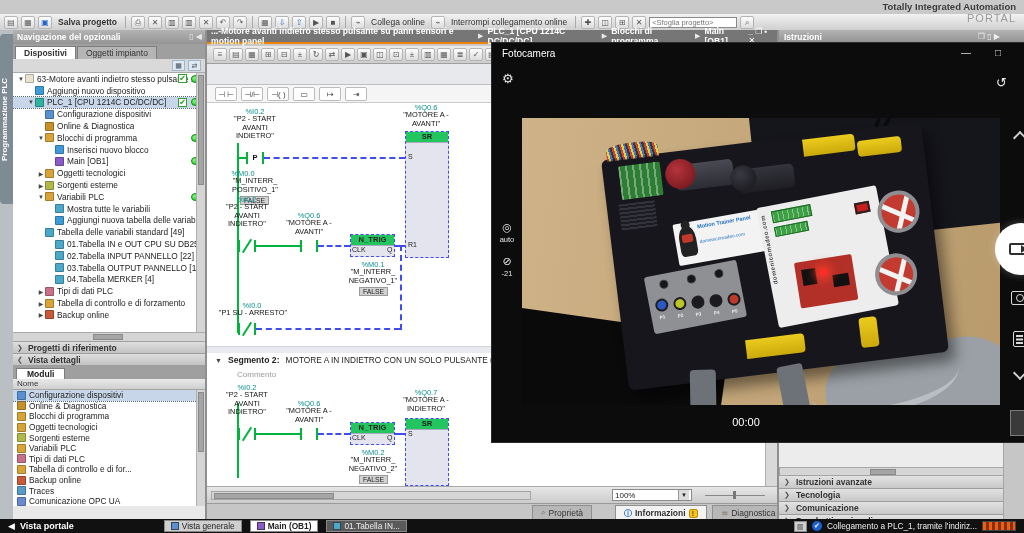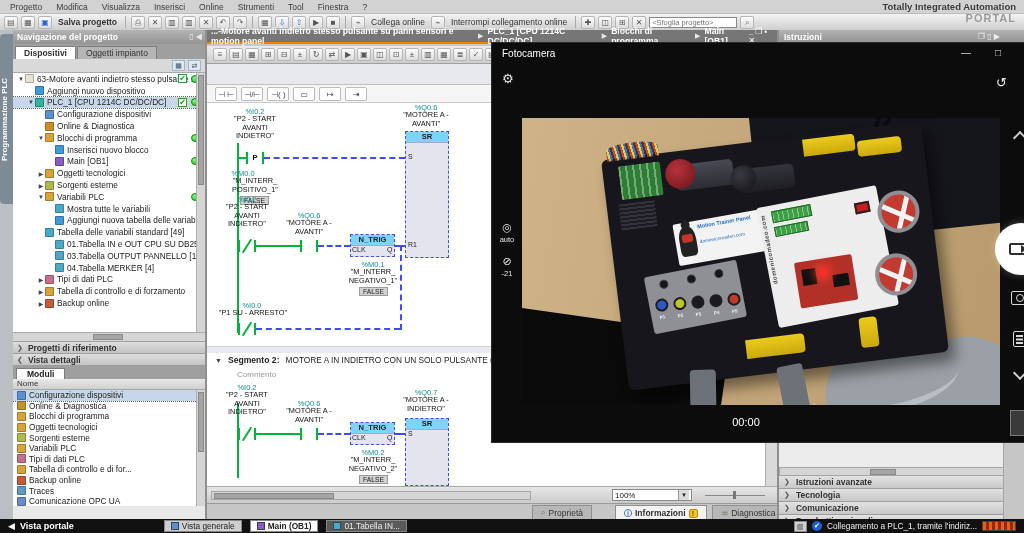--- a/index.html
+++ b/index.html
@@ -13,21 +13,21 @@
   .menu-item{padding:1px 6px;font-size:8.5px;color:#3a3a3a;cursor:default;}
   .toolbar{left:0;top:14px;width:1024px;height:17px;background:linear-gradient(#f2f2f2,#cfcfcf);
            border-bottom:1px solid #9c9c9c;display:flex;align-items:center;padding-left:4px;gap:3px;}
   .tb-ico{width:14px;height:13px;border:1px solid #b5b5b5;background:linear-gradient(#fdfdfd,#dcdcdc);
           font-size:8px;line-height:11px;text-align:center;color:#555;border-radius:2px;flex:0 0 auto;}
   .tb-text{font-size:8.5px;color:#333;padding:0 3px;white-space:nowrap;}
   .tb-sep{width:1px;height:12px;background:#aaa;margin:0 2px;flex:0 0 auto;}
   .tb-search{width:88px;height:11px;font-size:7.5px;border:1px solid #8a8a8a;background:#fff;padding:0 2px;}
   .brand{right:8px;top:1px;text-align:right;line-height:1.2;z-index:3;}
   .brand .l1{font-size:9.5px;font-weight:bold;color:#3c3c3c;}
-  .brand .l2{font-size:11px;font-weight:bold;color:#9b9b9b;letter-spacing:1px;}
+  .brand .l2{font-size:11px;font-weight:normal;color:#9b9b9b;letter-spacing:1px;}
   
   .pstrip{left:0;top:30px;width:13px;height:489px;background:#b9bfc2;}
   .pstrip .ptab{position:absolute;left:0;top:4px;width:13px;height:170px;background:#7e8b94;
                 border-radius:0 4px 4px 0;color:#fff;font-size:8px;font-weight:bold;
                 writing-mode:vertical-rl;transform:rotate(180deg);text-align:center;padding:4px 0;}
   
   .lpanel{left:13px;top:30px;width:194px;height:489px;background:#e9e9e9;border-right:2px solid #8f8f8f;}
   .ptitle{height:14px;background:linear-gradient(#b3b3b3,#949494);color:#fff;font-weight:bold;
           font-size:8.5px;padding:2px 4px;position:relative;}
   .ptitle .ticons{position:absolute;right:3px;top:2px;color:#e8e8e8;font-size:8px;}
@@ -99,21 +99,21 @@
   .wgv{position:absolute;width:2px;background:#00b43c;}
   .wd{position:absolute;height:0;border-top:2px dashed #3f4df0;}
   .wdv{position:absolute;width:0;border-left:2px dashed #3f4df0;}
   .ct{position:absolute;width:18px;height:16px;}
   .ct i{position:absolute;top:2px;width:2px;height:12px;background:#00b43c;}
   .ct i.l{left:0;} .ct i.r{right:0;}
   .ct .sl{position:absolute;left:8px;top:0;width:2px;height:16px;background:#00b43c;transform:rotate(32deg);}
   .ct .pe{position:absolute;left:3px;top:2px;width:12px;height:12px;font-size:7.5px;font-weight:bold;
           text-align:center;line-height:12px;color:#111;}
   .lbox{position:absolute;background:#e4e4ef;border:1px dashed #3f4df0;}
-  .lbox .hd{height:11px;background:#7dd3fc;border-bottom:1px solid #a9a9c0;font-size:7.6px;font-weight:bold;
+  .lbox .hd{height:11px;background:#22c55e;border-bottom:1px solid #a9a9c0;font-size:7.6px;font-weight:bold;
             text-align:center;line-height:10px;color:#222;}
   .pin{position:absolute;font-size:7px;color:#222;}
   .seghdr{position:absolute;left:0;width:570px;font-size:8.6px;color:#222;display:flex;gap:6px;align-items:center;
           padding-left:8px;}
   .segsep{position:absolute;left:0;width:570px;height:7px;background:#e8eaef;border-top:1px solid #d0d3da;}
   .comment{position:absolute;font-size:8px;color:#9a9a9a;}
   
   .rpanel{left:777px;top:30px;width:247px;height:489px;background:#ececec;border-left:2px solid #8f8f8f;}
   .rtitle{height:14px;background:linear-gradient(#b3b3b3,#949494);color:#fff;font-weight:bold;font-size:8.5px;
           padding:2px 5px;border-bottom:2px solid #ef8200;position:relative;}
@@ -216,31 +216,20 @@
   .sock:before{content:"";position:absolute;left:18px;top:-2px;width:5px;height:46px;background:#f3f3f3;transform:rotate(20deg);}
   .sock:after{content:"";position:absolute;left:18px;top:-2px;width:5px;height:46px;background:#f3f3f3;transform:rotate(-60deg);}
   .sensor{position:absolute;background:linear-gradient(#eccb1e,#caa90c);border-radius:4px;}
   .scap{position:absolute;background:#17171b;border-radius:3px;}
 </style>
 </head>
 <body>
 
 <div id="app">
 
-  <div class="abs menubar" id="menubar">
-      <span class="menu-item">Progetto</span>
-      <span class="menu-item">Modifica</span>
-      <span class="menu-item">Visualizza</span>
-      <span class="menu-item">Inserisci</span>
-      <span class="menu-item">Online</span>
-      <span class="menu-item">Strumenti</span>
-      <span class="menu-item">Tool</span>
-      <span class="menu-item">Finestra</span>
-      <span class="menu-item">?</span>
-    </div>
 
   <div class="abs toolbar">
     <span class="tb-ico">▤</span>
     <span class="tb-ico">▦</span>
     <span class="tb-ico" style="color:#26c;">▣</span>
     <span class="tb-text" style="font-weight:bold;">Salva progetto</span>
     <span class="tb-sep"></span>
     <span class="tb-ico">⎙</span>
     <span class="tb-ico">✕</span>
     <span class="tb-ico">▥</span>
@@ -272,21 +261,21 @@
     <div class="l1">Totally Integrated Automation</div>
     <div class="l2">PORTAL</div>
   </div>
 
   <div class="abs pstrip">
     <div class="ptab">Programmazione PLC</div>
   </div>
 
   <div class="abs lpanel">
     <div class="ptitle">
-      <span>Navigazione del progetto</span>
+      <span>Navigazione del opzionali</span>
       <span class="ticons">▯ ◀</span>
     </div>
     <div class="ltabs">
       <span class="ltab on">Dispositivi</span>
       <span class="ltab">Oggetti impianto</span>
     </div>
     <div class="lminibar">
       <span class="mi" style="right:20px;">▦</span>
       <span class="mi" style="right:4px;">⇄</span>
     </div>
@@ -365,20 +354,25 @@
         </div>
         <div class="trow" style="padding-left: 24px;">
           <span class="exp"></span>
           <span class="tic" style="background: rgb(74, 168, 200);"></span>
           <span class="lbl">Tabella delle variabili standard [49]</span>
         </div>
         <div class="trow" style="padding-left: 34px;">
           <span class="exp"></span>
           <span class="tic" style="background: rgb(74, 168, 200);"></span>
           <span class="lbl">01.Tabella IN e OUT CPU SU DB25 [19]</span>
+        </div>
+        <div class="trow" style="padding-left: 34px;">
+          <span class="exp"></span>
+          <span class="tic" style="background: rgb(74, 168, 200);"></span>
+          <span class="lbl">02.Tabella INPUT PANNELLO [22]</span>
         </div>
         <div class="trow" style="padding-left: 34px;">
           <span class="exp"></span>
           <span class="tic" style="background: rgb(74, 168, 200);"></span>
           <span class="lbl">03.Tabella OUTPUT PANNELLO [17]</span>
         </div>
         <div class="trow" style="padding-left: 34px;">
           <span class="exp"></span>
           <span class="tic" style="background: rgb(74, 168, 200);"></span>
           <span class="lbl">04.Tabella MERKER [4]</span>

